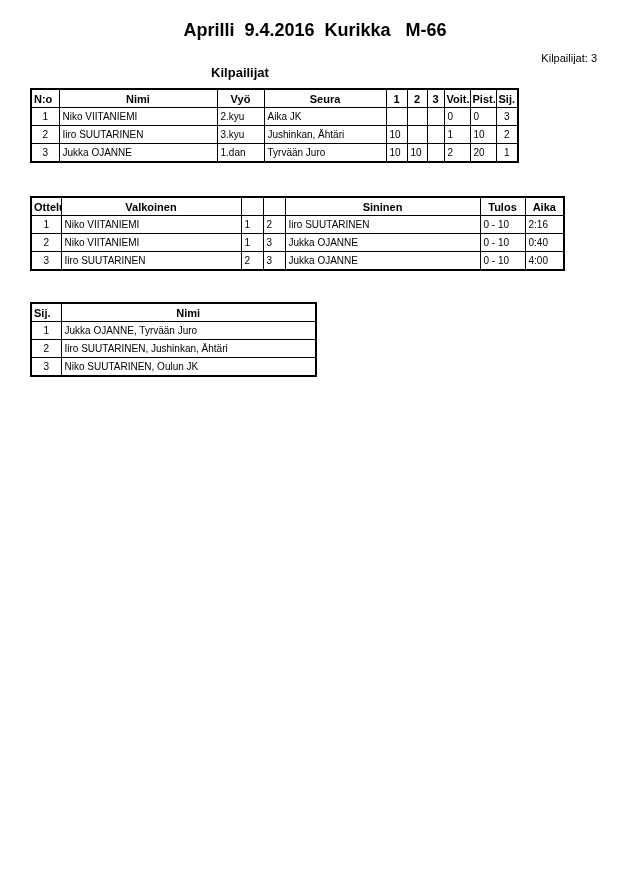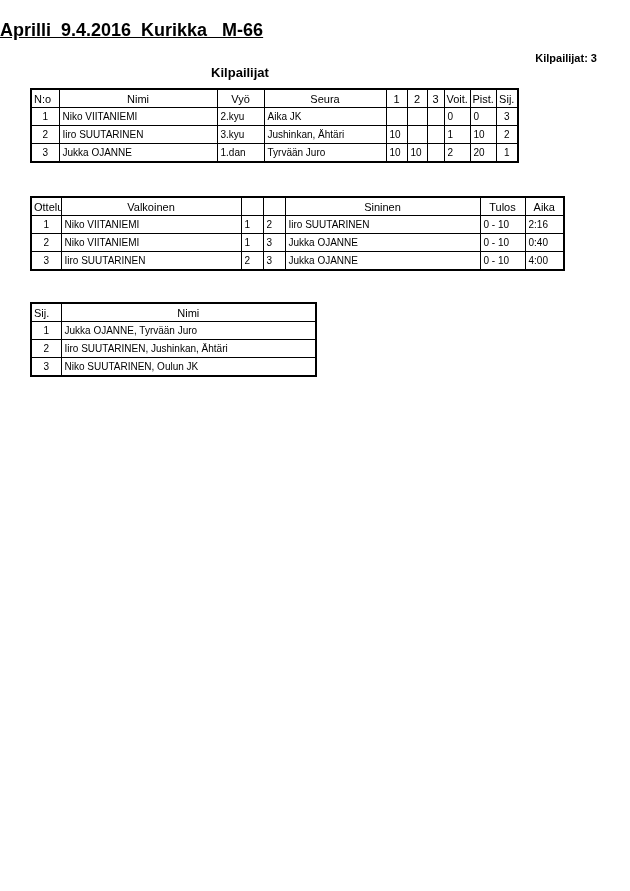--- a/index.html
+++ b/index.html
@@ -9,31 +9,30 @@
     height: 891px;
     background: #ffffff;
     color: #000;
     font-family: "Liberation Sans", sans-serif;
     overflow: hidden;
   }
   .title {
     position: absolute;
     top: 20px; left: 0;
     width: 630px;
-    text-align: left;
+    text-align: center;
     font-size: 18px;
     font-weight: bold;
     white-space: pre;
-    text-decoration: underline;
   }
   .count {
     position: absolute;
     top: 52px; right: 33px;
     font-size: 11px;
-    font-weight: bold;
+    font-weight: normal;
   }
   .sec {
     position: absolute;
     font-size: 13px;
     font-weight: bold;
     text-align: center;
   }
   #h-kilpailijat { top: 65px; left: 0;    width: 480px; }
   #h-ottelut     { top: 177px; left: 30px; width: 533px; margin-top: 16px; }
   #h-tulokset    { top: 283px; left: 30px; width: 285px; }
@@ -47,21 +46,21 @@
   }
   th, td {
     border: 1px solid #000;
     height: 17px;
     padding: 0 3px;
     overflow: hidden;
     white-space: nowrap;
     vertical-align: middle;
     font-size: 10px;
   }
-  th { font-weight: normal; font-size: 11px; text-align: center; padding: 0 2px; }
+  th { font-weight: bold; font-size: 11px; text-align: center; padding: 0 2px; }
   td { font-weight: normal; }
   .al  { text-align: left; }
   .ctr { text-align: center; }
 
   #t-competitors { top: 88px;  left: 30px; width: 487px; }
   #t-matches     { top: 196px; left: 30px; width: 533px; }
   #t-results     { top: 302px; left: 30px; width: 285px; }
 </style>
 </head>
 <body>

